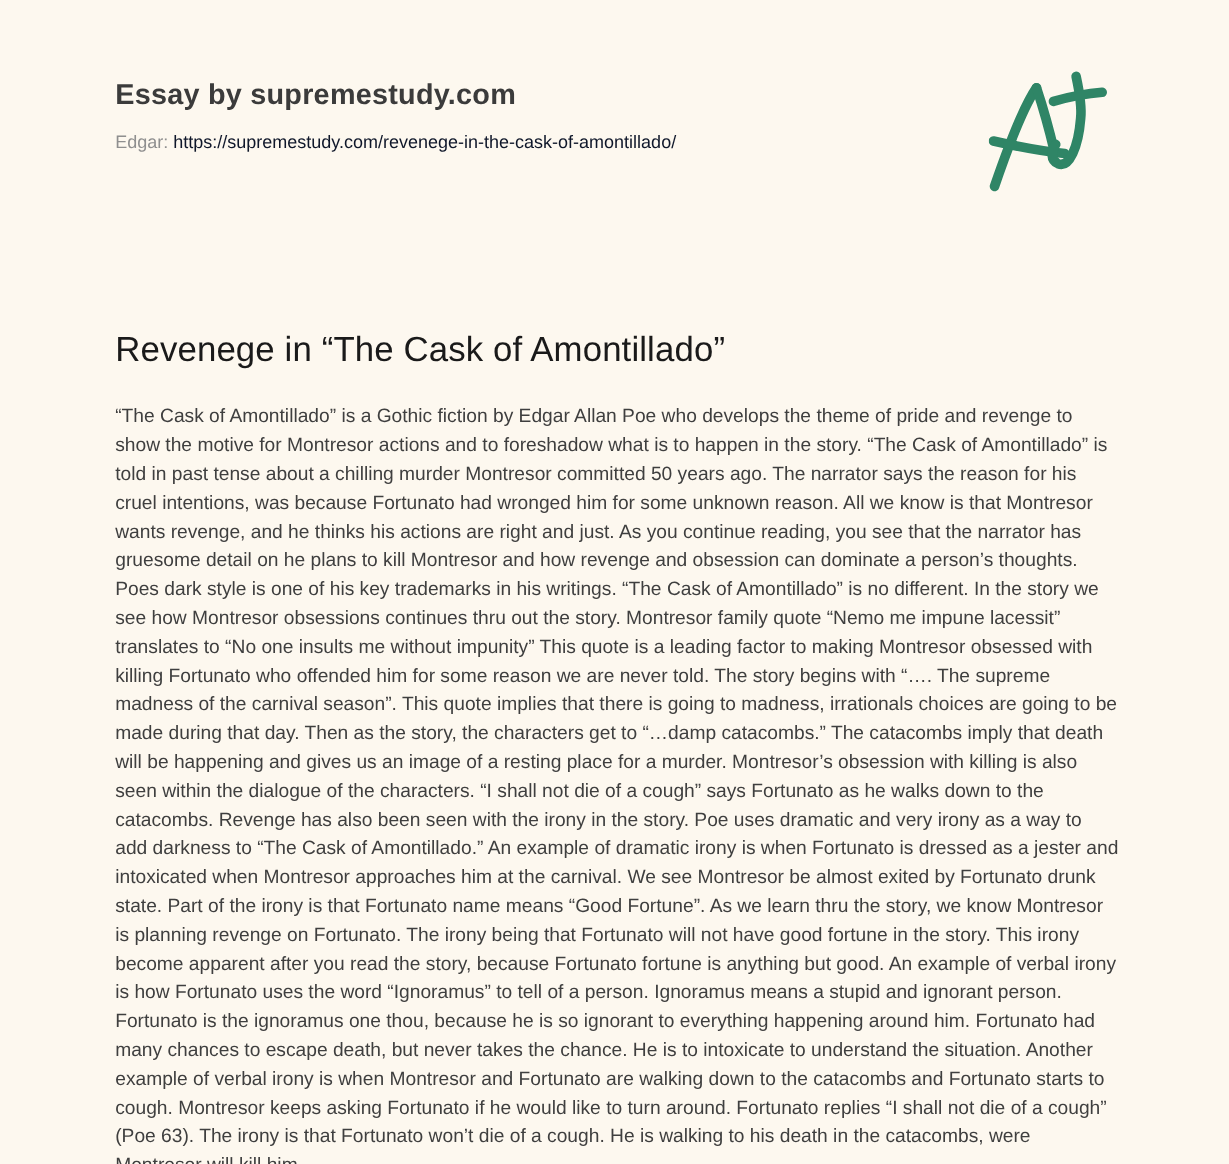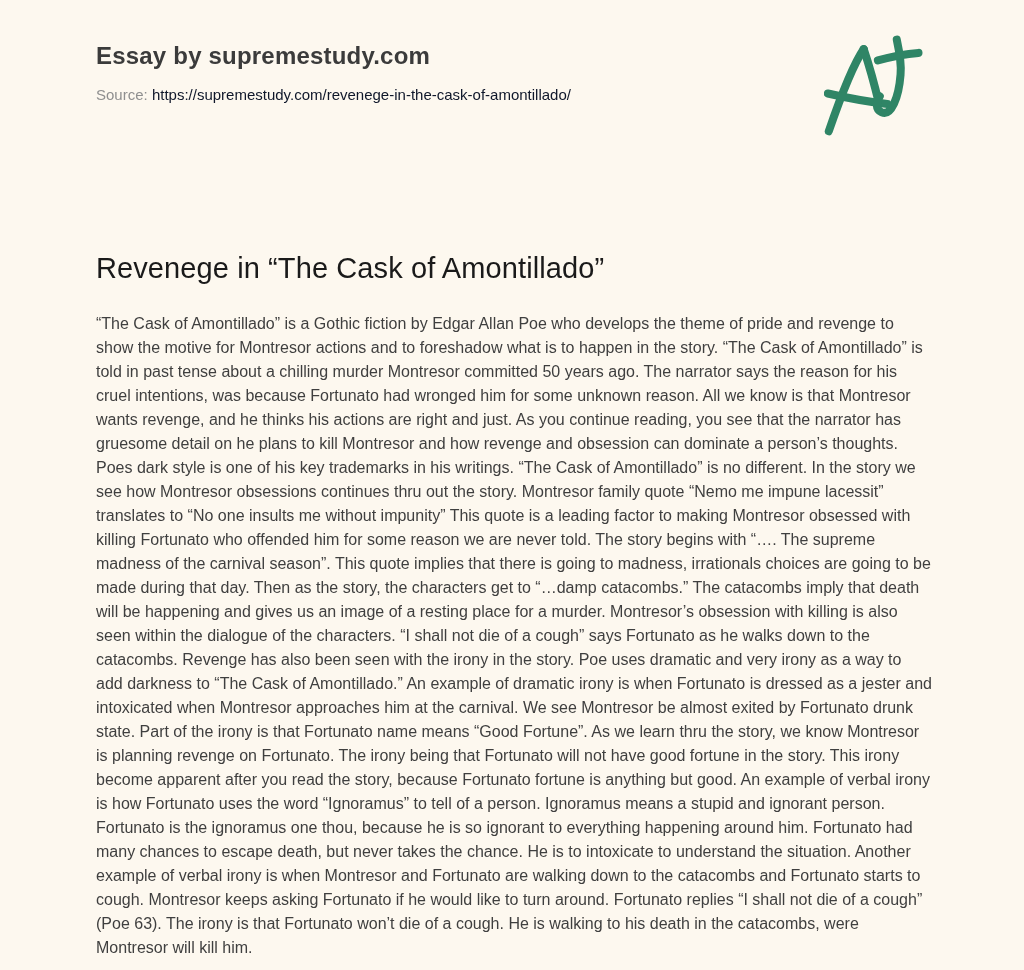--- a/index.html
+++ b/index.html
@@ -13,21 +13,21 @@
   }
   .page {
     width: 1024px;
     height: 970px;
     padding: 0 96px;
   }
   .header-row {
     display: flex;
     justify-content: space-between;
     align-items: flex-start;
-    padding-top: 42px;
+    padding-top: 66px;
   }
   .byline {
     margin: 0;
     font-size: 24px;
     font-weight: 700;
     color: #3b3b3b;
     letter-spacing: 0.2px;
   }
   .source-line {
     margin-top: 16px;
@@ -65,21 +65,21 @@
 </style>
 </head>
 <body>
 
 <div class="page">
 
   <div class="header-row">
     <div class="header-left">
       <h1 class="byline">Essay by supremestudy.com</h1>
       <div class="source-line">
-        <span class="source-label">Source:</span>
+        <span class="source-label">Edgar:</span>
         <a class="source-link" href="#">https://supremestudy.com/revenege-in-the-cask-of-amontillado/</a>
       </div>
     </div>
 
     <div class="logo">
       <svg viewBox="0 0 110 108" xmlns="http://www.w3.org/2000/svg" aria-hidden="true">
         <g fill="none" stroke="#2f8566" stroke-width="8.5" stroke-linecap="round">
           <path d="M 5,103 C 17,68 31,32 42,16"></path>
           <path d="M 42,16 C 48,34 54,56 58,73"></path>
           <path d="M 4,63 C 26,68 47,72 67,74"></path>

